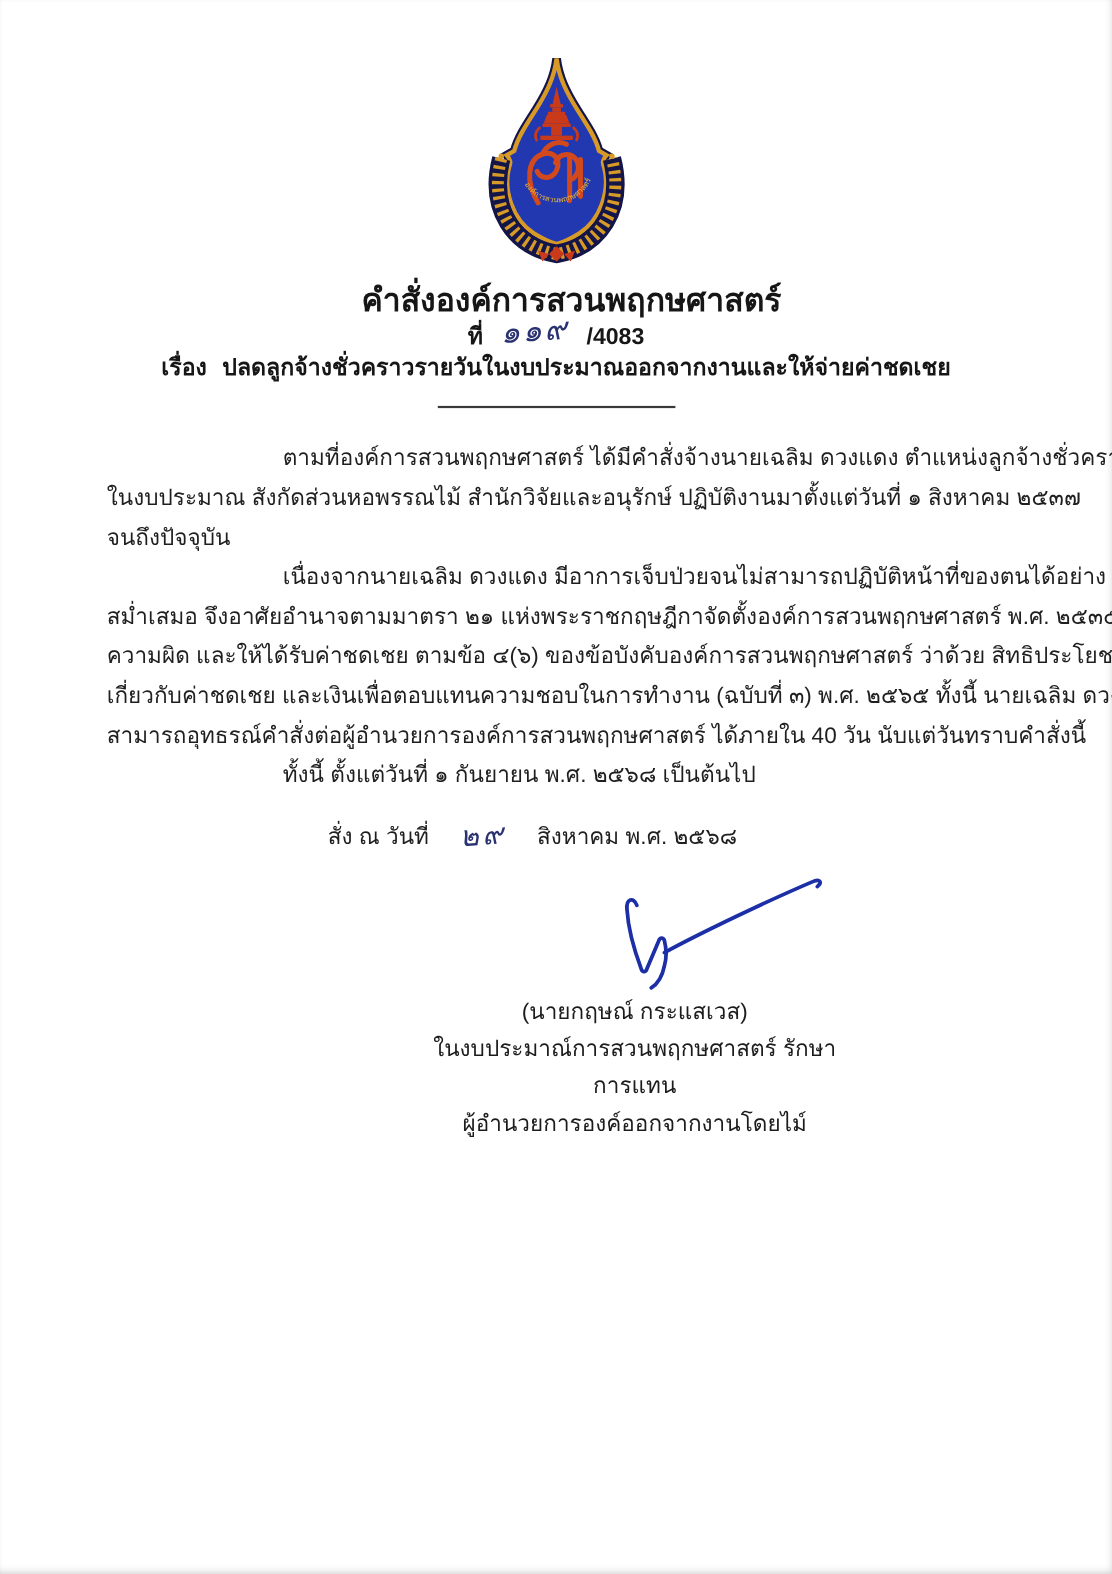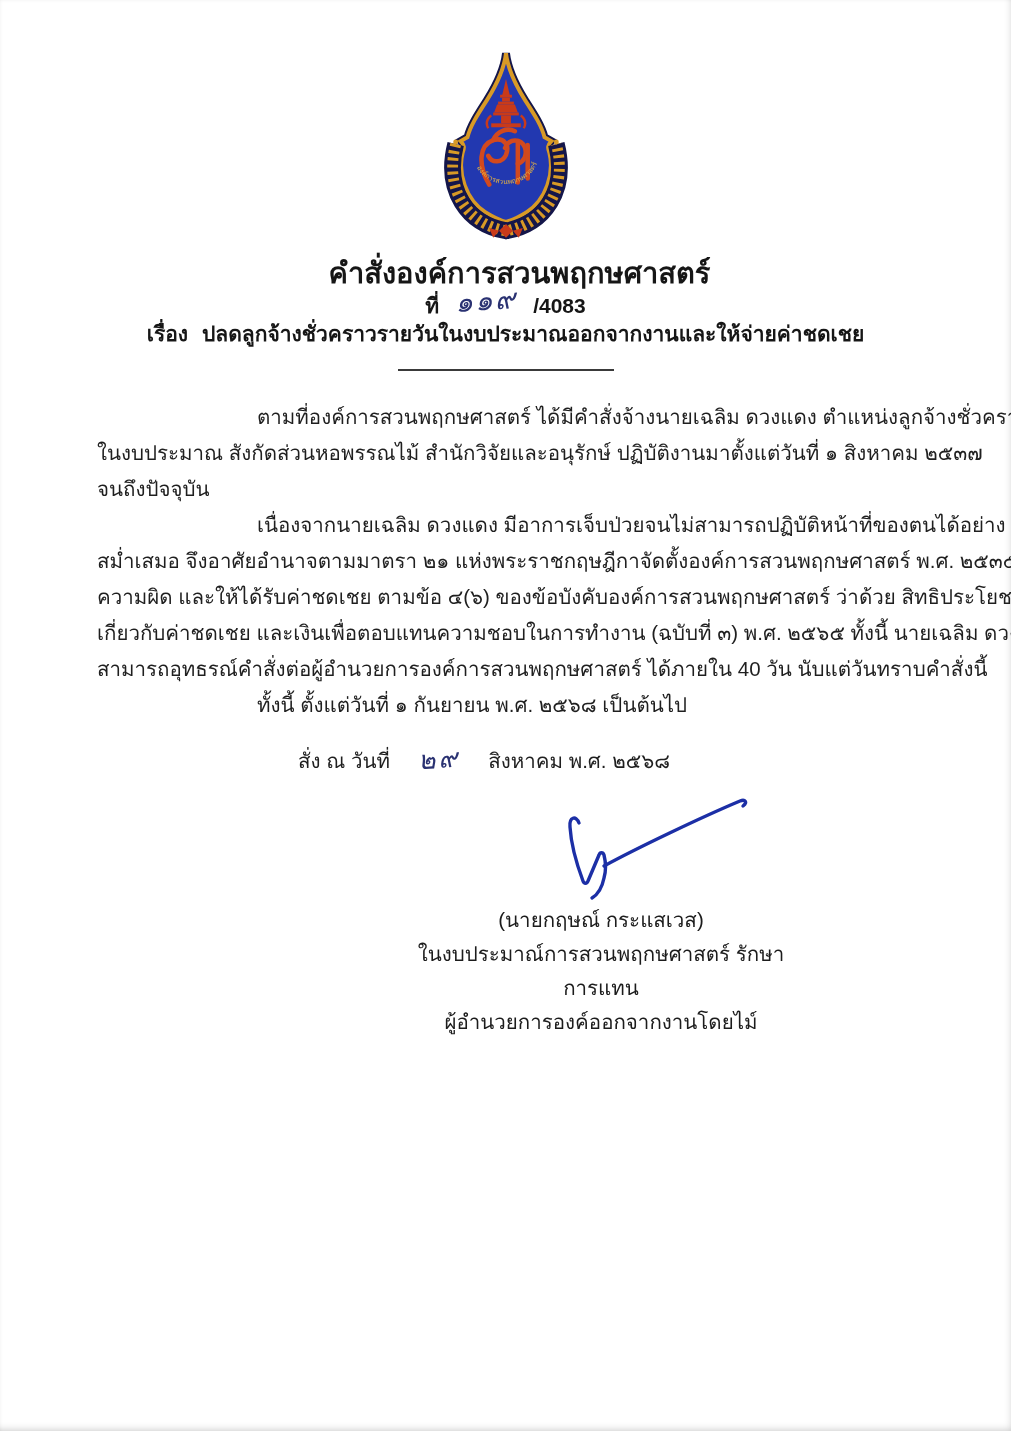--- a/index.html
+++ b/index.html
@@ -49,21 +49,21 @@
   .para .line:first-child{text-indent:160px;}
   .effective{height:36px;padding-left:160px;white-space:nowrap;}
   .issued-row{
     height:40px;padding-left:201px;margin-top:16px;
     display:flex;align-items:flex-end;white-space:nowrap;
   }
   .issued-row .day{font-size:26px;margin:0 28px;top:-2px;letter-spacing:3px;}
   
   .signature{position:absolute;left:552px;top:793px;width:210px;height:115px;}
   .signatory{
-    position:absolute;left:401px;top:903px;width:400px;
+    position:absolute;left:377px;top:903px;width:400px;
     text-align:center;font-size:20.5px;line-height:34px;color:#1c1c1c;
   }
 </style>
 </head>
 <body>
 
 <div class="page">
 
   <svg class="emblem" viewBox="0 0 150 196" xmlns="http://www.w3.org/2000/svg">
 

